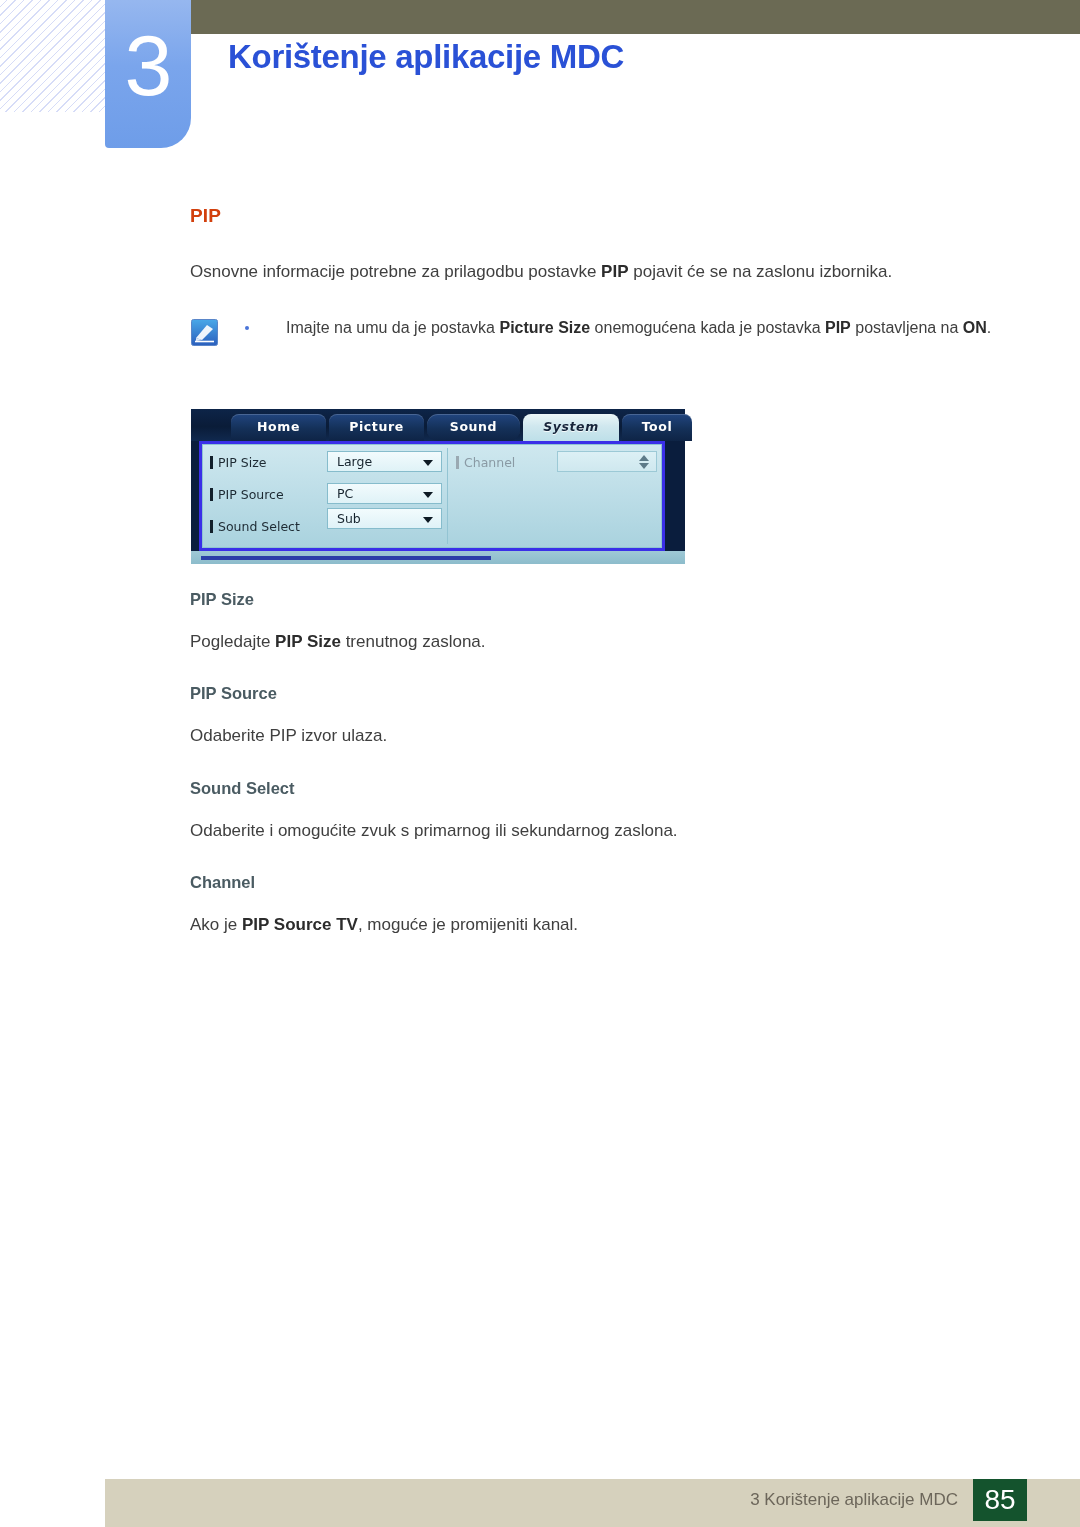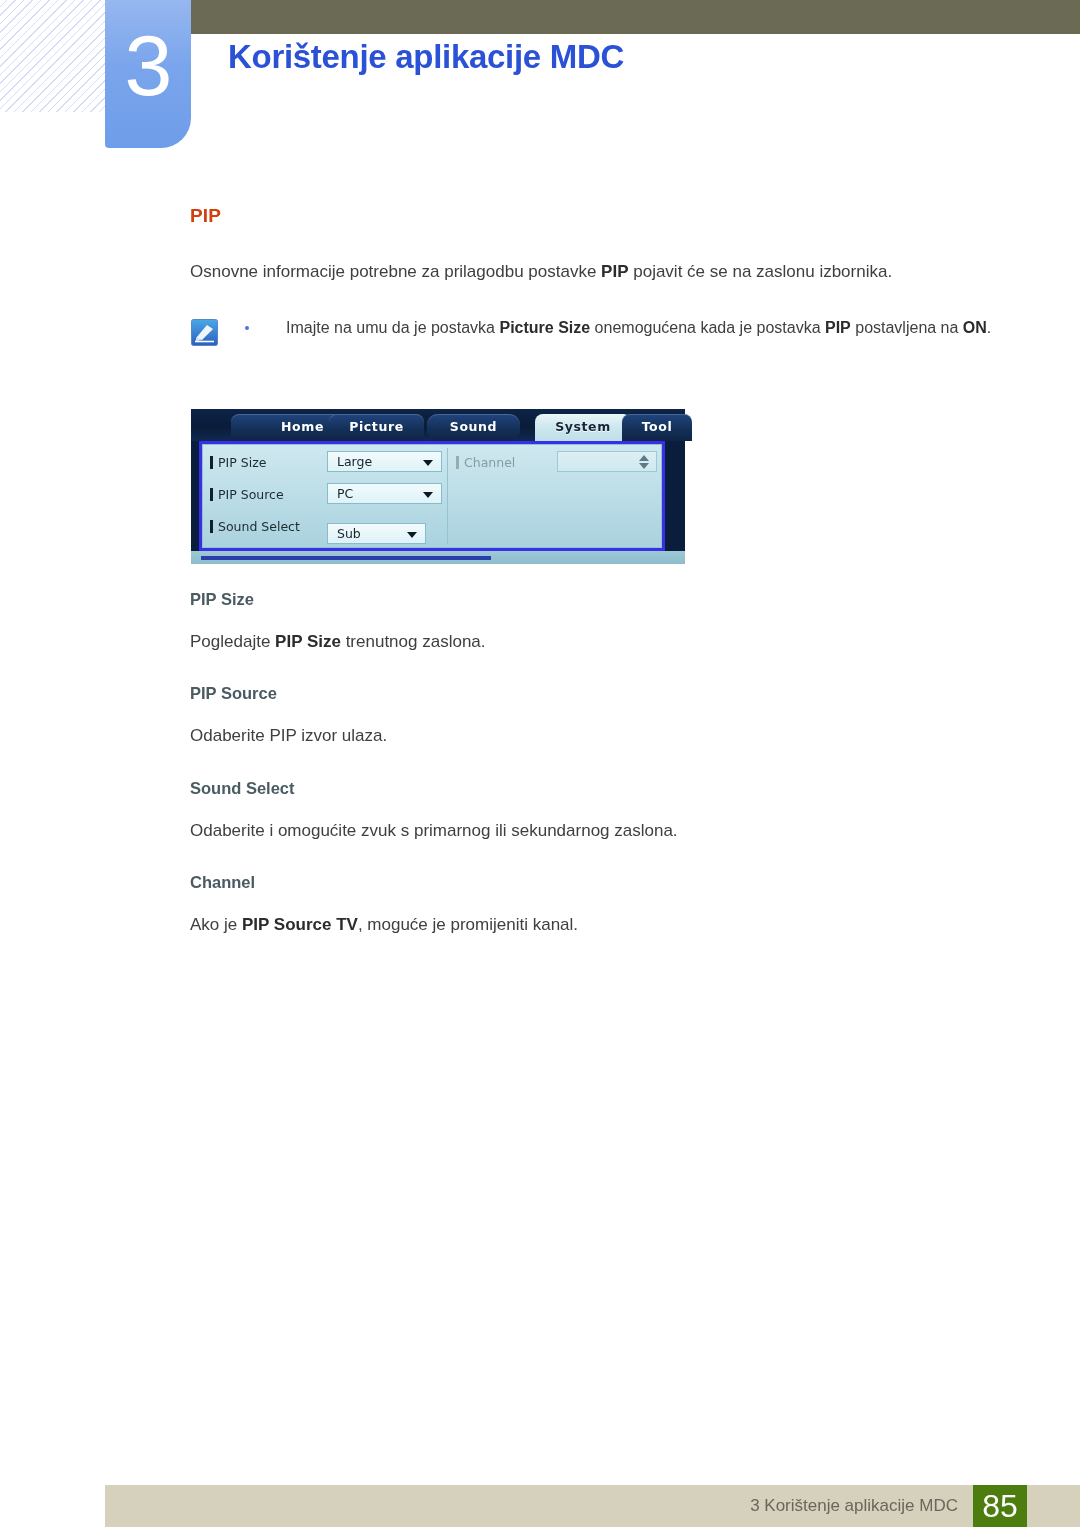--- a/index.html
+++ b/index.html
@@ -169,24 +169,24 @@
     line-height: 25px;
     letter-spacing: 0.6px;
     box-shadow: inset 0 1px 0 rgba(255,255,255,0.18);
   }
   .tab.selected {
     background: linear-gradient(180deg, #eaf6f8 0%, #cfe7ee 45%, #bcdfe8 100%);
     color: #16243a;
     text-shadow: 0 1px 0 rgba(255,255,255,0.8);
     height: 28px;
   }
-  .tab-home    { left: 40px;  width: 95px; padding-left: 24px; }
+  .tab-home    { left: 40px;  width: 95px; }
   .tab-picture { left: 138px; width: 95px; }
   .tab-sound   { left: 236px; width: 93px; border-radius: 11px; }
-  .tab-system  { left: 344px; width: 96px; }
+  .tab-system  { left: 332px; width: 96px; font-style: italic; }
   .tab-tool    { left: 431px; width: 70px; }
 
   .panel {
     position: absolute;
     top: 32px;
     left: 8px;
     width: 466px;
     height: 110px;
     border: 3px solid #3a2fe8;
     background: linear-gradient(180deg, #cfe8ef 0%, #bcdde7 50%, #a9d2de 100%);
@@ -295,40 +295,40 @@
     line-height: 1.5;
   }
   .sub-p:last-child { margin-bottom: 0; }
 
   
   .footer {
     position: absolute;
     left: 105px;
     bottom: 0;
     width: 975px;
-    height: 42px;
+    height: 48px;
     background: #d6d1bd;
   }
   .footer-text {
     position: absolute;
     right: 122px;
     top: 11px;
     font-size: 17px;
     color: #6c665a;
     white-space: nowrap;
   }
   .footer-page {
     position: absolute;
     right: 53px;
     top: 0;
     width: 54px;
     height: 42px;
-    background: #4d7c0f;
+    background: #14532d;
     color: #ffffff;
-    font-size: 32px;
+    font-size: 28px;
     text-align: center;
     line-height: 42px;
   }
 </style>
 </head>
 <body>
 
 <div class="page-header">
   <div class="hatch"></div>
   <div class="olive-bar"></div>
@@ -382,21 +382,21 @@
       <div class="row-label" style="left:16px; top:75px;">Sound Select</div>
 
       <div class="combo" style="left:125px; top:7px;  width:115px;">
         <span class="combo-text">Large</span>
         <span class="combo-arrow"></span>
       </div>
       <div class="combo" style="left:125px; top:39px; width:115px;">
         <span class="combo-text">PC</span>
         <span class="combo-arrow"></span>
       </div>
-      <div class="combo" style="left:125px; top:79px; width:99px;text-align:center;">
+      <div class="combo" style="left:125px; top:64px; width:115px;text-align:center;">
         <span class="combo-text">Sub</span>
         <span class="combo-arrow"></span>
       </div>
 
       <div class="row-label dim" style="left:262px; top:11px;">Channel</div>
       <div class="spin" style="left:355px; top:7px; width:100px;">
         <span class="combo-text"></span>
         <span class="spin-up"></span>
         <span class="spin-dn"></span>
       </div>

